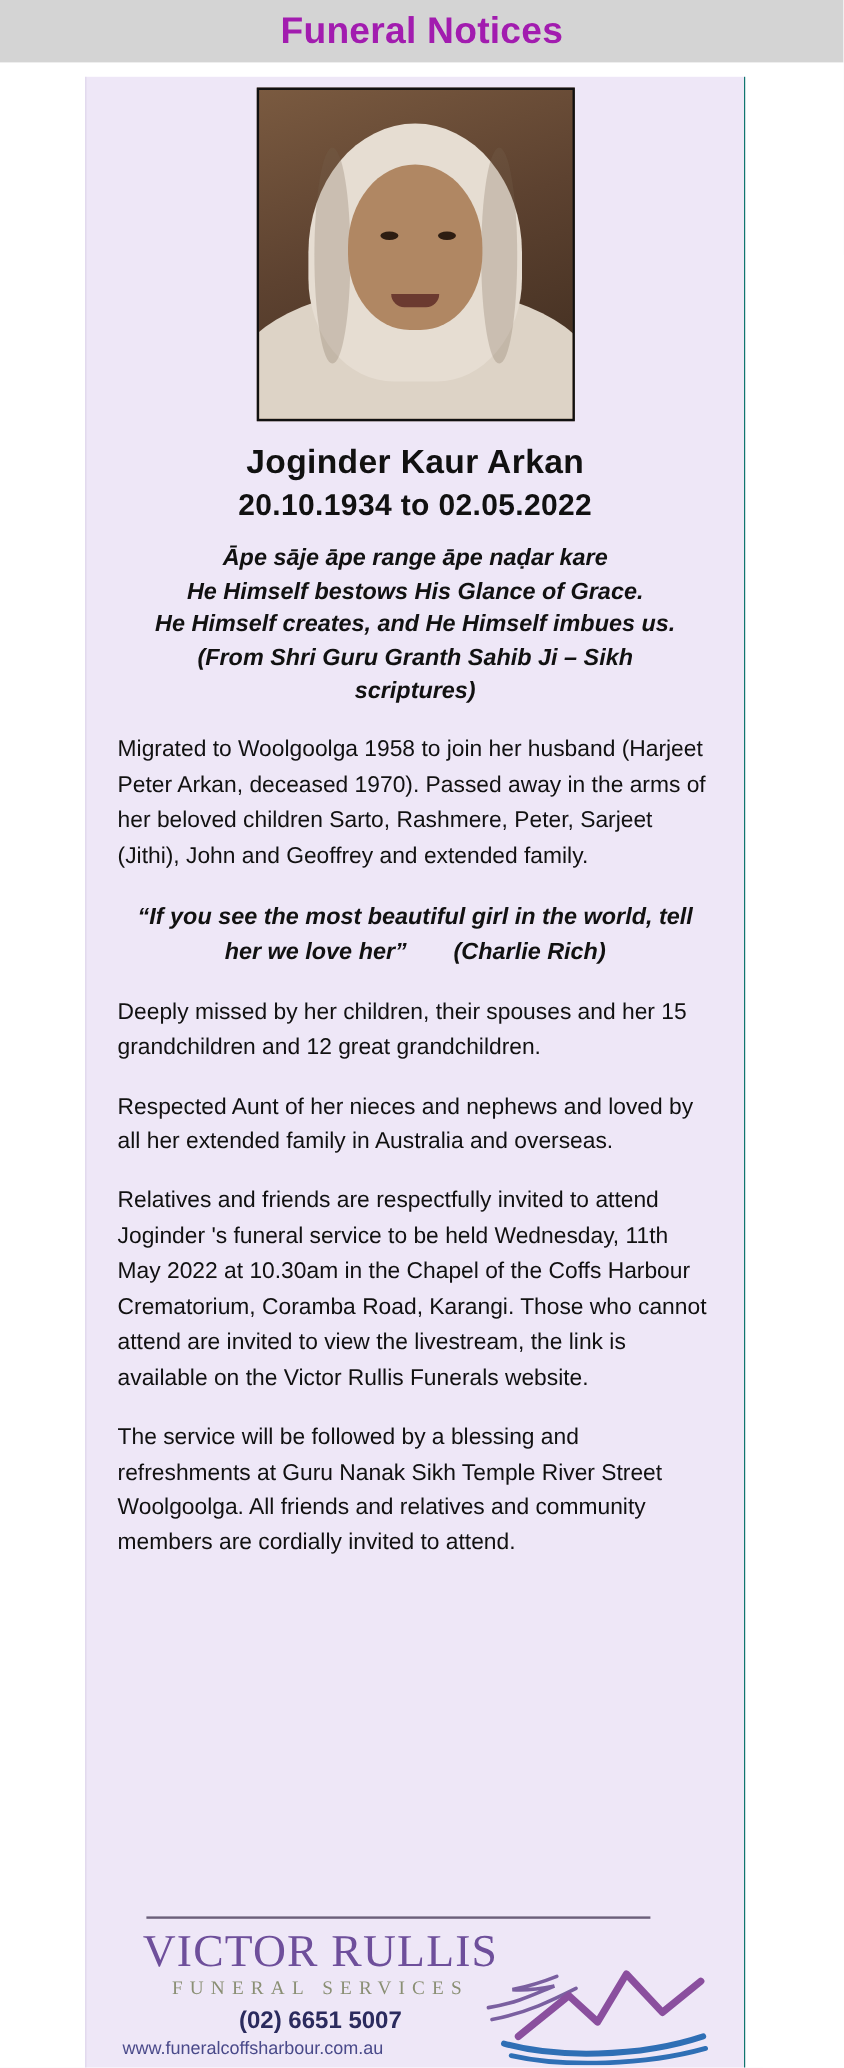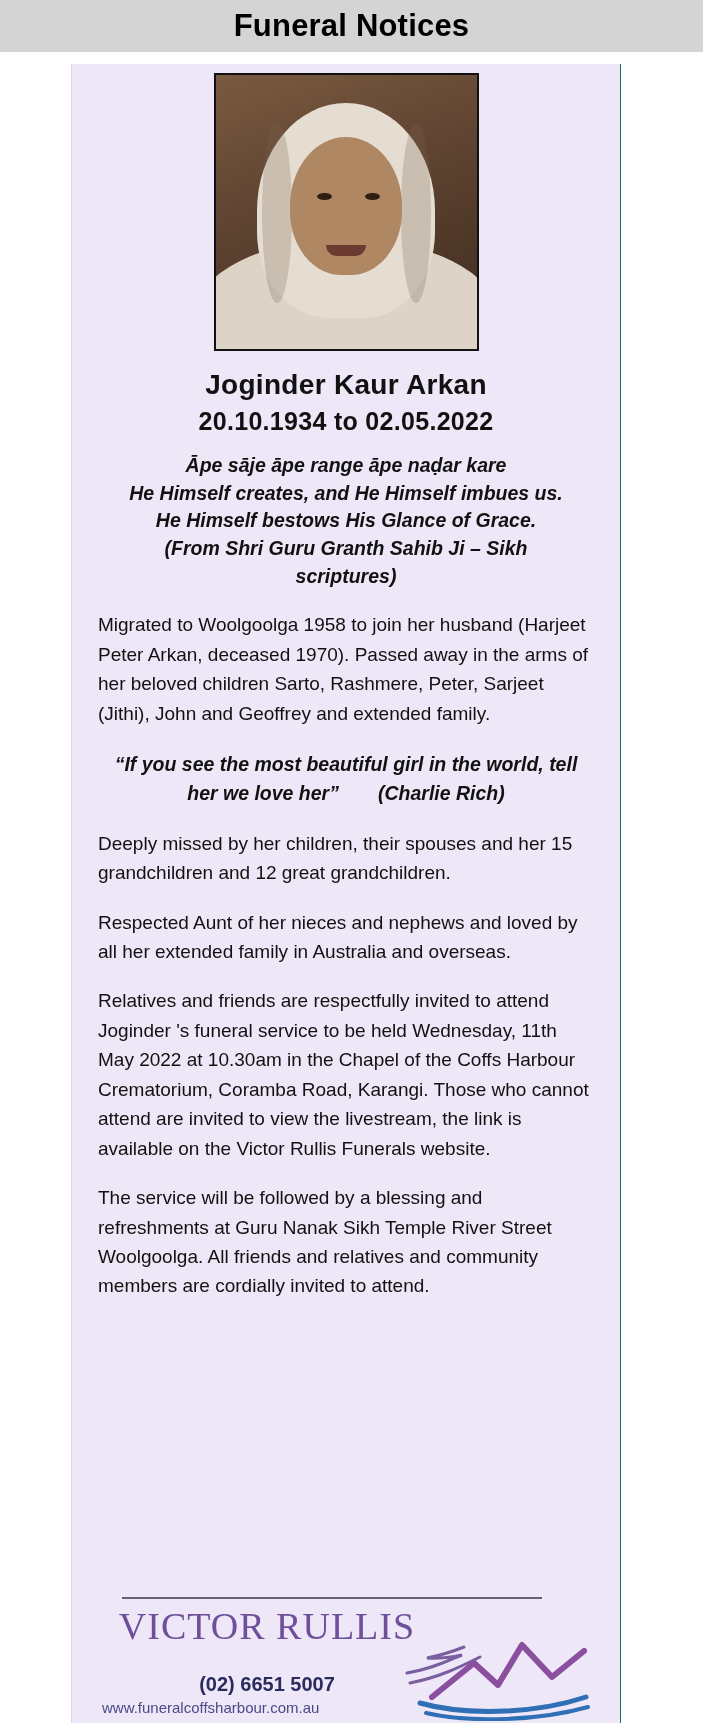--- a/index.html
+++ b/index.html
@@ -25,21 +25,21 @@
     height: 52px;
     background: #d4d4d4;
     display: flex;
     align-items: center;
     justify-content: center;
     box-sizing: border-box;
   }
   .header-title {
     font-size: 31px;
     font-weight: bold;
-    color: #000000;
+    color: #a21caf;
     letter-spacing: 0.2px;
     font-family: "Liberation Sans", sans-serif;
   }
   
   .notice-card {
     position: absolute;
     left: 71px;
     top: 64px;
     width: 550px;
     height: 1671px;
@@ -261,41 +261,42 @@
         <div class="eye right"></div>
         <div class="mouth"></div>
       </div>
     </div>
 
     <div class="name">Joginder Kaur Arkan</div>
     <div class="dates">20.10.1934 to 02.05.2022</div>
 
     <div class="scripture">
       <span class="line">Āpe sāje āpe range āpe naḍar kare</span>
+      <span class="line">He Himself bestows His Glance of Grace.</span>
       <span class="line">He Himself creates, and He Himself imbues us.</span>
-      <span class="line">He Himself bestows His Glance of Grace.</span>
       <span class="line">(From Shri Guru Granth Sahib Ji – Sikh</span>
       <span class="line">scriptures)</span>
     </div>
 
     <p class="body-para">Migrated to Woolgoolga 1958 to join her husband (Harjeet Peter Arkan, deceased 1970).  Passed away in the arms of her beloved children Sarto, Rashmere, Peter, Sarjeet (Jithi), John and Geoffrey and extended family.</p>
 
     <p class="quote-para">
       <span>“If you see the most beautiful girl in the world, tell her we love her”</span><span class="quote-attrib">(Charlie Rich)</span>
     </p>
 
     <p class="body-para">Deeply missed by her children, their spouses and her 15 grandchildren and 12 great grandchildren.</p>
     <p class="body-para">Respected Aunt of her nieces and nephews and loved by all her extended family in Australia and overseas.</p>
     <p class="body-para">Relatives and friends are respectfully invited to attend Joginder 's funeral service to be held Wednesday, 11th May 2022 at 10.30am in the Chapel of the Coffs Harbour Crematorium, Coramba Road, Karangi. Those who cannot attend are invited to view the livestream, the link is available on the Victor Rullis Funerals website.</p>
     <p class="body-para">The service will be followed by a blessing and refreshments at Guru Nanak Sikh Temple River Street Woolgoolga. All friends and relatives and community members are cordially invited to attend.</p>
 
     <div class="footer">
       <div class="footer-rule"></div>
       <div class="logo-text">
         <div class="logo-main">VICTOR RULLIS</div>
+        <div class="logo-sub">FUNERAL SERVICES</div>
       </div>
       <div class="logo-phone">(02) 6651 5007</div>
       <div class="logo-web">www.funeralcoffsharbour.com.au</div>
       <div class="logo-mark">
         <svg viewBox="0 0 190 110" width="190" height="110" aria-hidden="true">
           <path d="M5 62 C 30 58, 45 50, 60 44 C 50 46, 38 48, 25 47 C 40 44, 52 40, 62 36" stroke="#7a5fa0" stroke-width="3" fill="none" stroke-linecap="round"></path>
           <path d="M8 72 C 38 66, 58 56, 78 46" stroke="#7a5fa0" stroke-width="3" fill="none" stroke-linecap="round"></path>
           <path d="M30 86 L 72 52 L 96 74 L 120 34 L 150 66 L 182 40" stroke="#8a4f9e" stroke-width="6" fill="none" stroke-linejoin="round" stroke-linecap="round"></path>
           <path d="M18 92 C 60 104, 130 104, 184 86" stroke="#2f6fb5" stroke-width="5" fill="none" stroke-linecap="round"></path>
           <path d="M24 102 C 68 112, 136 110, 186 96" stroke="#2f6fb5" stroke-width="4" fill="none" stroke-linecap="round"></path>

